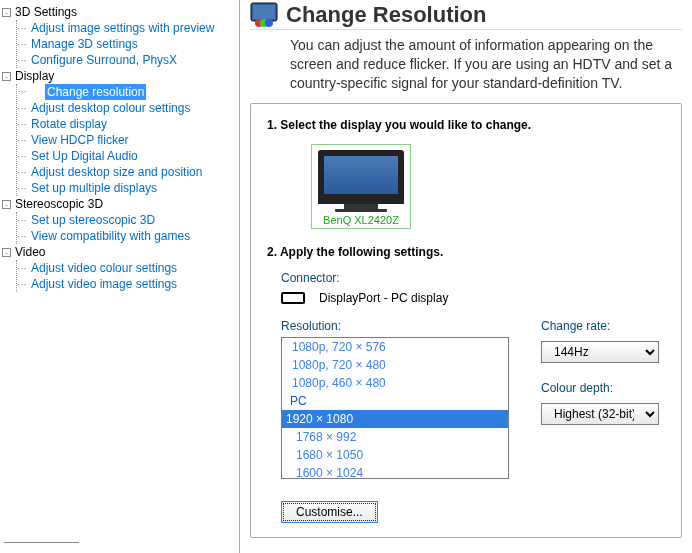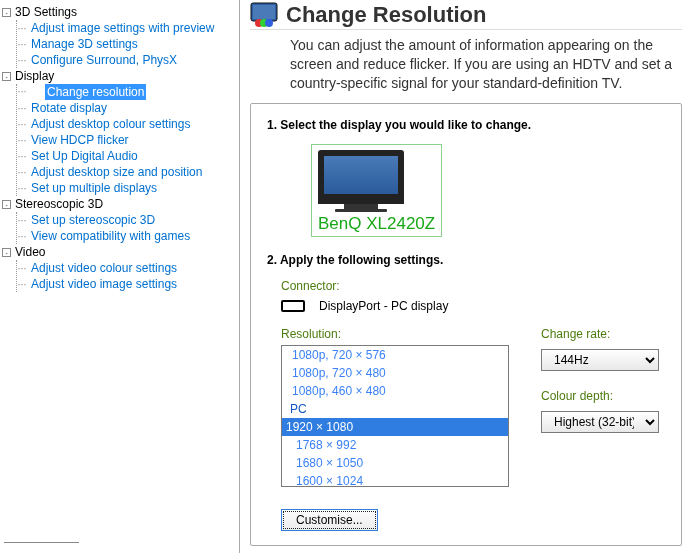--- a/index.html
+++ b/index.html
@@ -19,22 +19,22 @@
 .header-icon { width: 28px; height: 26px; }
 .header-title { font-size: 22px; font-weight: 600; color: #333; }
 .intro { font-size: 14px; color: #333; padding: 6px 0 6px 40px; line-height: 1.35; }
 .content { border: 1px solid #aaa; border-radius: 2px; padding: 14px 16px; margin-top: 4px; }
 .step-title { font-weight: bold; color: #000; margin-bottom: 12px; }
 .monitor-wrap { display: inline-block; text-align: center; border: 1px solid #8dd08d; padding: 5px 6px 2px; margin: 0 0 16px 44px; }
 .monitor { width: 86px; position: relative; }
 .monitor-screen { width: 86px; height: 54px; background: linear-gradient(#4a7bb8,#2a5a9a); border: 6px solid #222; border-bottom-width: 10px; border-radius: 3px 3px 0 0; }
 .monitor-stand { width: 34px; height: 5px; background: #333; margin: 0 auto; }
 .monitor-base { width: 52px; height: 3px; background: #333; margin: 0 auto; border-radius: 1px; }
-.monitor-label { color: #18a818; font-size: 17px; margin-top: 2px; }
-.sub-label { color: #4d7c0f; margin-bottom: 4px; }
+.monitor-label { color: #18a818; font-size: 11px; margin-top: 2px; }
+.sub-label { color: #0c4a6e; margin-bottom: 4px; }
 .connector-row { display: flex; align-items: center; gap: 14px; margin: 6px 0 14px 0; padding-left: 14px; }
 .port-icon { width: 24px; height: 12px; border: 2px solid #000; border-radius: 2px; position: relative; }
 .settings-row { display: flex; gap: 32px; padding-left: 14px; }
 .res-col { flex: 0 0 228px; }
 .right-col { flex: 0 0 124px; }
 .listbox { width: 228px; height: 142px; border: 1px solid #7a7a7a; overflow-y: scroll; background: #fff; margin-top: 4px; }
 .list-item { padding: 2px 10px; color: #3b82f6; cursor: pointer; }
 .list-group { padding: 2px 8px; color: #1756c2; font-weight: normal; }
 .list-item.selected { background: #2f7de1; color: #fff; padding-left: 4px; }
 .list-item.indent { padding-left: 14px; }
@@ -62,22 +62,22 @@
           <li class="tree-item">Configure Surround, PhysX</li>
         </ul>
       </li>
       <li>
         <div class="tree-cat">
           <span class="expander">-</span>
           <span>Display</span>
         </div>
         <ul class="tree-items">
           <div style="padding-left: 14px; position: relative;"><span style="position: absolute; left: 0px; color: rgb(153, 153, 153); letter-spacing: -1px;">···</span><li class="tree-item selected">Change resolution</li></div>
+          <li class="tree-item">Adjust desktop colour settings</li>
           <li class="tree-item">Rotate display</li>
-          <li class="tree-item">Adjust desktop colour settings</li>
           <li class="tree-item">View HDCP flicker</li>
           <li class="tree-item">Set Up Digital Audio</li>
           <li class="tree-item">Adjust desktop size and position</li>
           <li class="tree-item">Set up multiple displays</li>
         </ul>
       </li>
       <li>
         <div class="tree-cat">
           <span class="expander">-</span>
           <span>Stereoscopic 3D</span>

